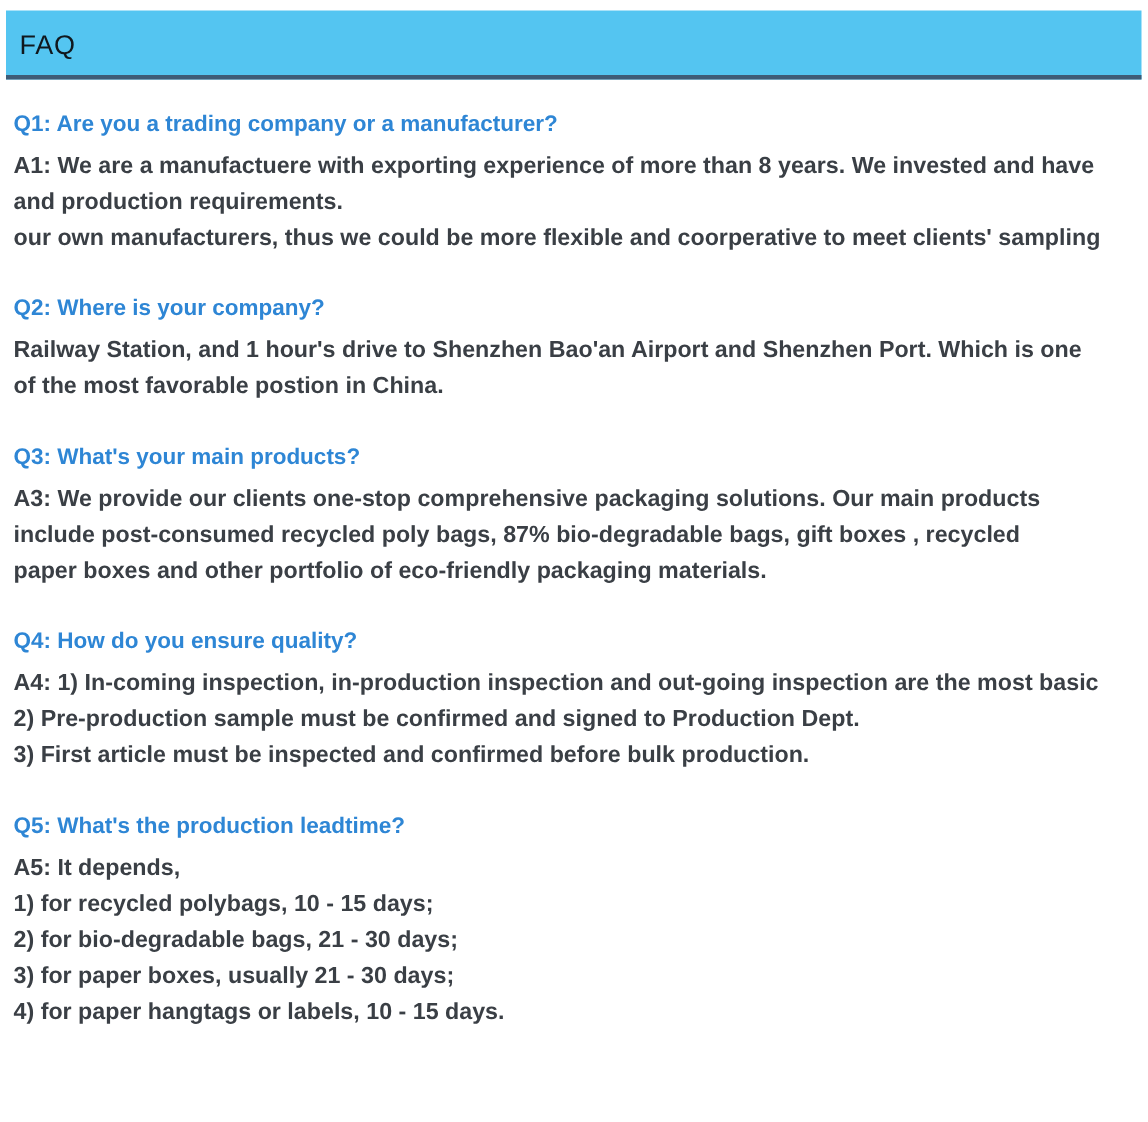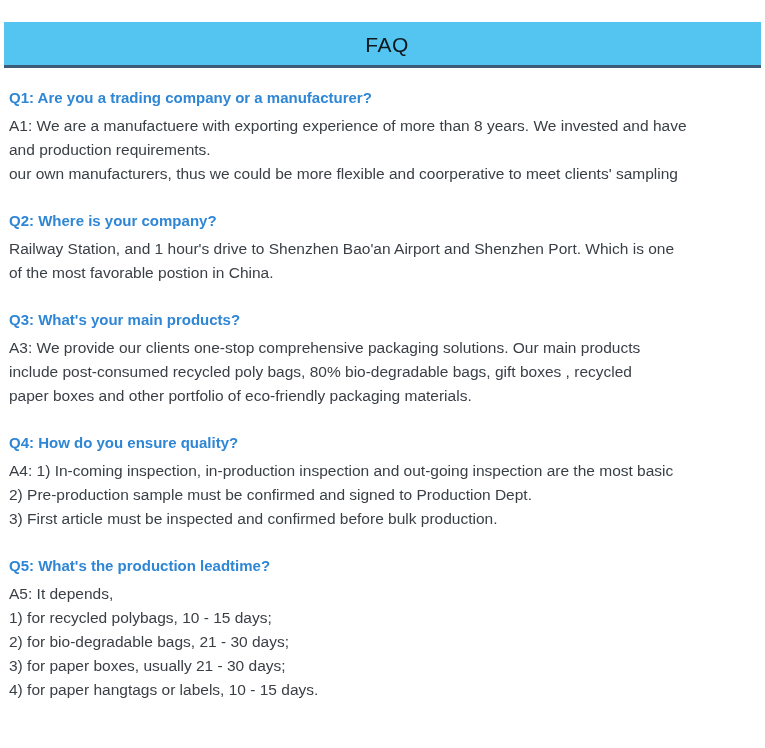--- a/index.html
+++ b/index.html
@@ -16,49 +16,49 @@
     padding: 0;
     background: var(--page-bg);
     font-family: "Liberation Sans", sans-serif;
   }
   body {
     width: 765px;
     height: 748px;
     overflow: hidden;
   }
   .faq-bar {
-    margin: 22px 4px 0 4px;
+    margin: 7px 4px 0 4px;
     height: 46px;
     line-height: 46px;
     background: var(--bar-bg);
     border-bottom: 3px solid var(--bar-border);
     color: var(--bar-text);
-    font-size: 21px;
+    font-size: 18px;
     padding-left: 9px;
     letter-spacing: 0.5px;
-    text-align: center;
   }
   .content {
     padding: 0 8px 0 9px;
   }
   .faq-item { margin-top: 24px; }
   .faq-item:first-child { margin-top: 19px; }
   .question {
     margin: 0 0 5px 0;
     font-size: 15px;
     line-height: 22px;
     font-weight: bold;
     color: var(--q-color);
   }
   .answer { margin: 0; }
   .line {
     font-size: 15.5px;
     line-height: 24px;
     color: var(--a-color);
     white-space: nowrap;
+    font-weight: bold;
   }
 </style>
 </head>
 <body>
 
 <div class="faq-bar">
   <span>FAQ</span>
 </div>
 
 <div class="content">
@@ -77,21 +77,21 @@
     <div class="answer">
       <div class="line">Railway Station, and 1 hour's drive to Shenzhen Bao'an Airport and Shenzhen Port. Which is one</div>
       <div class="line">of the most favorable postion in China.</div>
     </div>
   </section>
 
   <section class="faq-item">
     <h3 class="question">Q3: What's your main products?</h3>
     <div class="answer">
       <div class="line">A3: We provide our clients one-stop comprehensive packaging solutions. Our main products</div>
-      <div class="line">include post-consumed recycled poly bags, 80% bio-degradable bags, gift boxes , recycled</div>
+      <div class="line">include post-consumed recycled poly bags, 87% bio-degradable bags, gift boxes , recycled</div>
       <div class="line">paper boxes and other portfolio of eco-friendly packaging materials.</div>
     </div>
   </section>
 
   <section class="faq-item">
     <h3 class="question">Q4: How do you ensure quality?</h3>
     <div class="answer">
       <div class="line">A4: 1) In-coming inspection, in-production inspection and out-going inspection are the most basic</div>
       <div class="line">2) Pre-production sample must be confirmed and signed to Production Dept.</div>
       <div class="line">3) First article must be inspected and confirmed before bulk production.</div>

